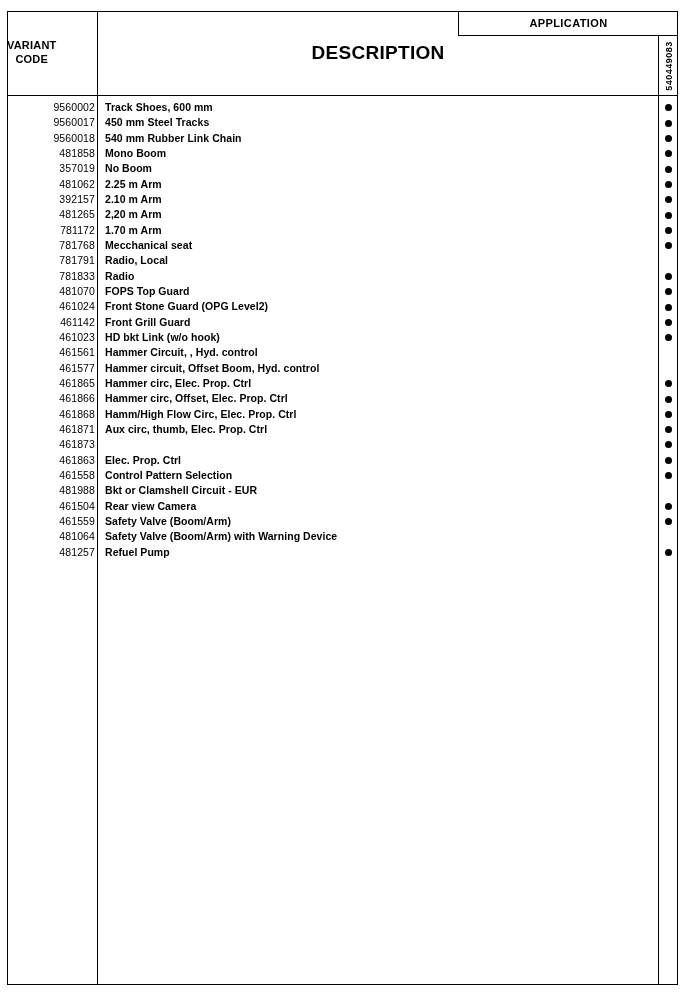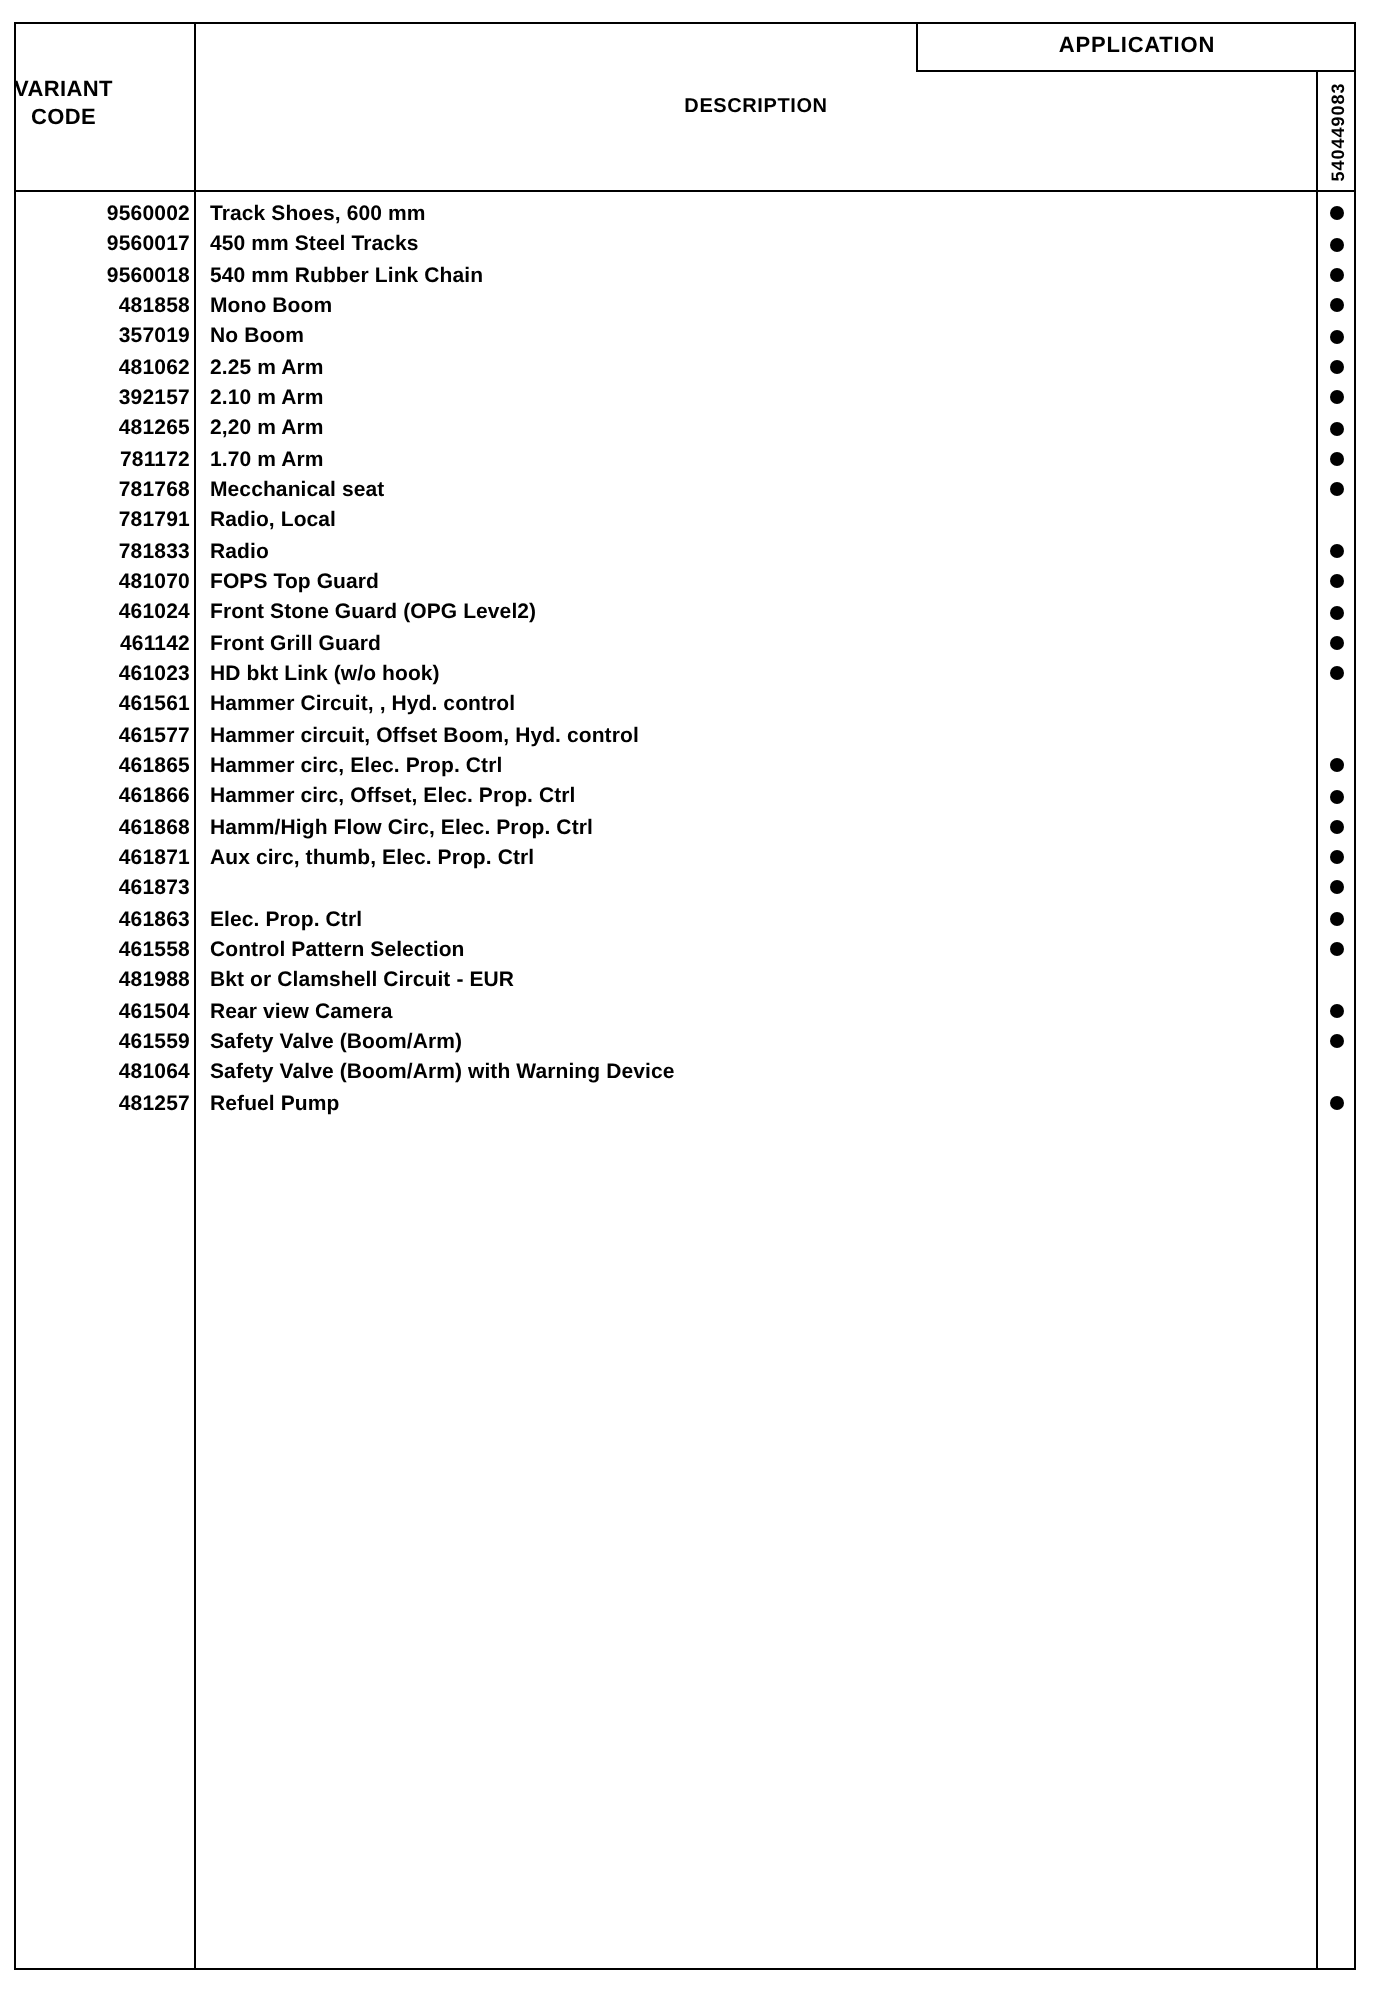--- a/index.html
+++ b/index.html
@@ -62,21 +62,21 @@
 
   .hdr-description {
     position: absolute;
     left: 91px;
     top: 0px;
     width: 560px;
     height: 84px;
     display: flex;
     align-items: center;
     justify-content: center;
-    font-size: 10px;
+    font-size: 19px;
     font-weight: bold;
     letter-spacing: 0.3px;
   }
 
   
   .hdr-application {
     position: absolute;
     left: 451px;            
     top: 0px;
     width: 220px;
@@ -145,21 +145,21 @@
     position: relative;
     height: 15.33px;
     line-height: 15.33px;
   }
   .cell-code {
     position: absolute;
     left: 0px;
     width: 88px;
     text-align: right;
     font-size: 10.5px;
-    font-weight: bold;
+    font-weight: normal;
     letter-spacing: 0.1px;
     white-space: nowrap;
   }
   .cell-desc {
     position: absolute;
     left: 98px;
     width: 545px;
     font-size: 10.5px;
     font-weight: bold;
     letter-spacing: 0.05px;

